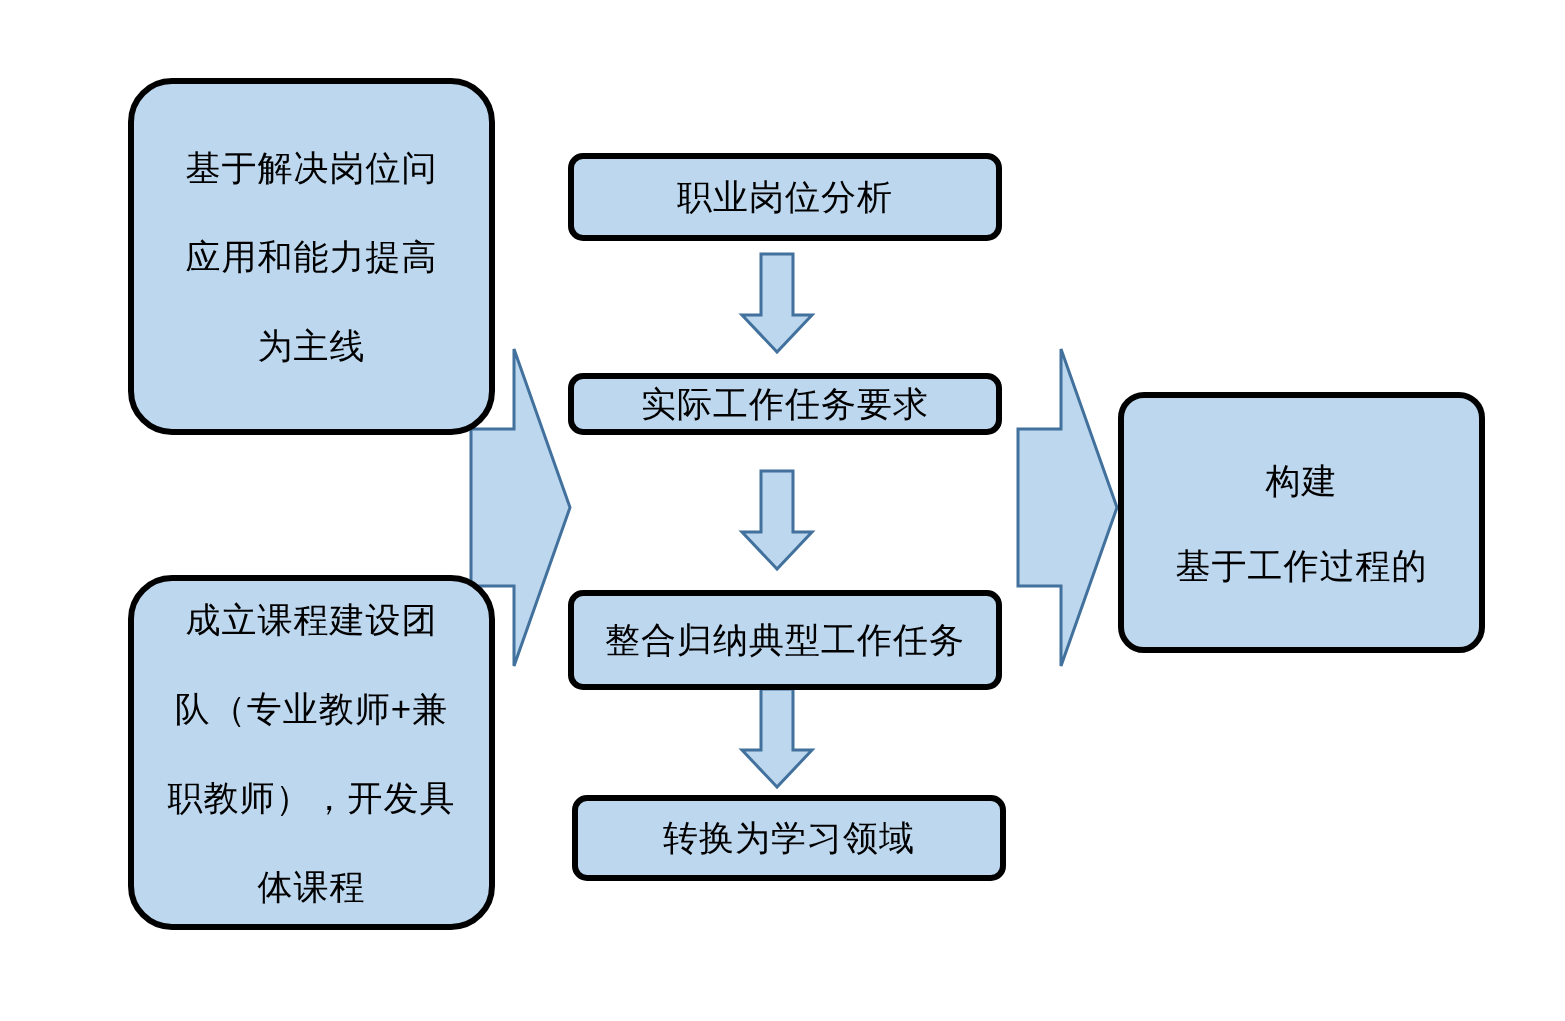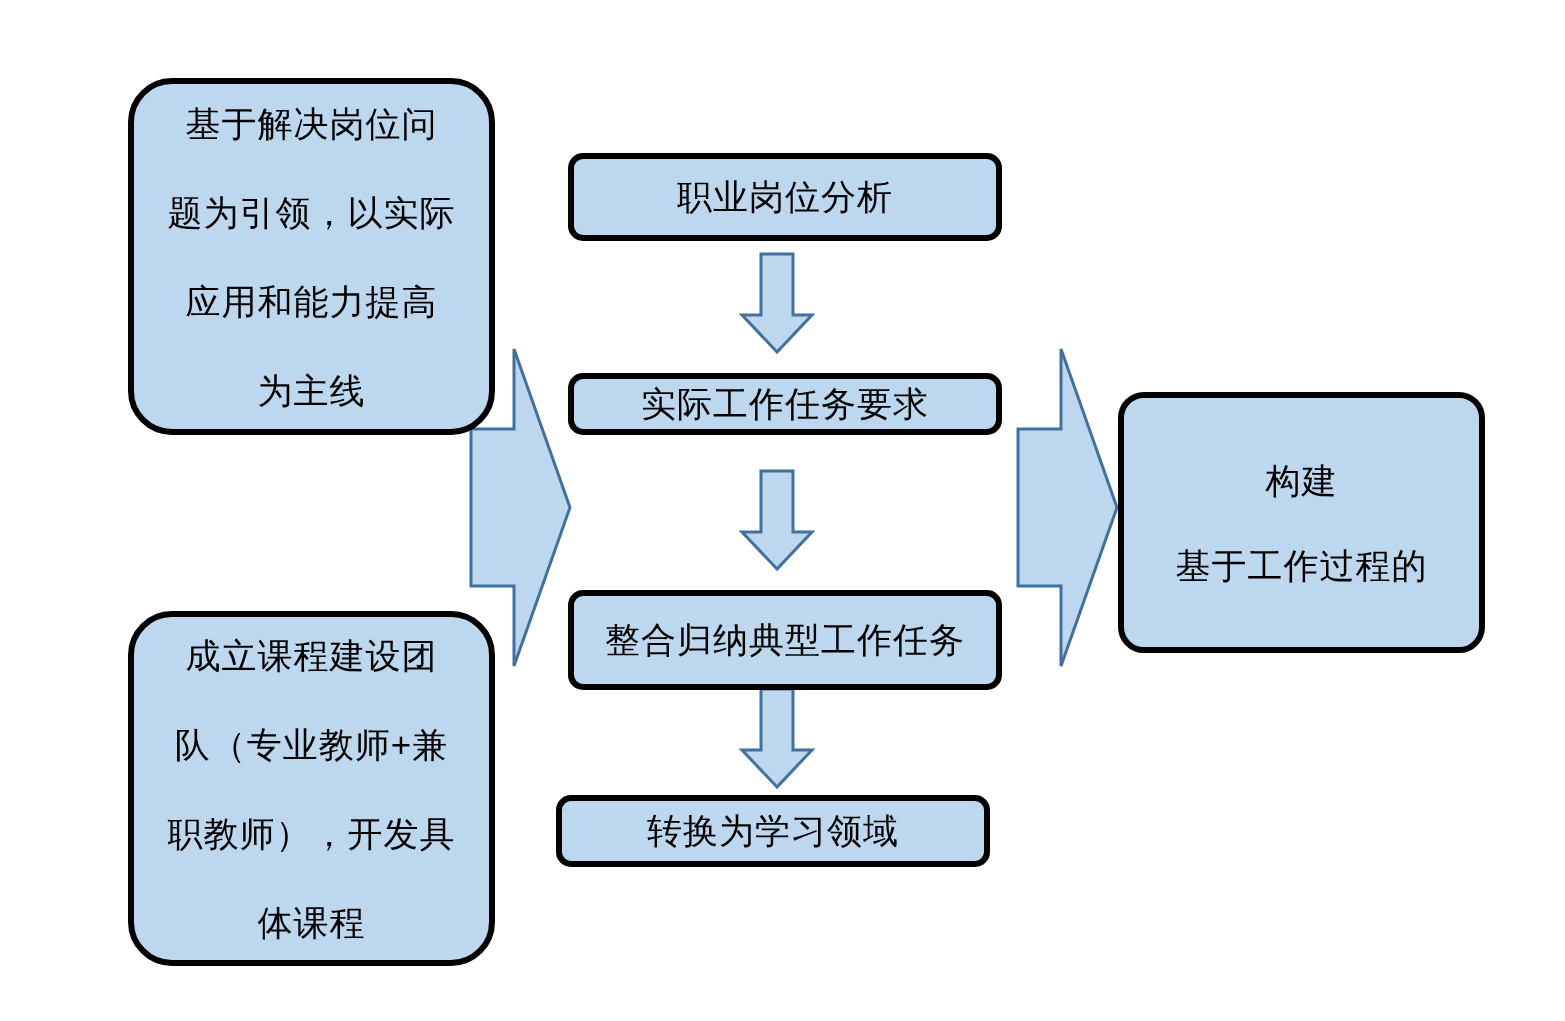--- a/index.html
+++ b/index.html
@@ -94,27 +94,26 @@
   }
 </style>
 </head>
 <body>
 
 <div id="canvas">
 
   <div class="node panel" style="left:128px; top:78px; width:367px; height:357px;">
     <div class="node-lines">
       <span class="node-line">基于解决岗位问</span>
-      <span class="node-line">题为引领，以实际</span>
       <span class="node-line">应用和能力提高</span>
       <span class="node-line">为主线</span>
     </div>
   </div>
 
-  <div class="node panel" style="left:128px; top:575px; width:367px; height:355px;margin-top:36px;">
+  <div class="node panel" style="left:128px; top:575px; width:367px; height:355px;">
     <div class="node-lines">
       <span class="node-line">成立课程建设团</span>
       <span class="node-line">队（专业教师+兼</span>
       <span class="node-line">职教师），开发具</span>
       <span class="node-line">体课程</span>
     </div>
   </div>
 
   <div class="arrow" style="left:470px; top:349px; width:101px; height:317px;">
     <svg width="101" height="317" viewBox="0 0 101 317" xmlns="http://www.w3.org/2000/svg">
@@ -145,21 +144,21 @@
   <div class="node step" style="left:568px; top:590px; width:434px; height:100px;">
     <span class="node-line">整合归纳典型工作任务</span>
   </div>
 
   <div class="arrow" style="left:740px; top:688px; width:74px; height:100px;">
     <svg width="74" height="100" viewBox="0 0 74 100" xmlns="http://www.w3.org/2000/svg">
       <polygon class="shape" points="37,99 2,62 21,62 21,1 53,1 53,62 72,62"></polygon>
     </svg>
   </div>
 
-  <div class="node step" style="left:556px; top:795px; width:434px; height:72px;">
+  <div class="node step" style="left:572px; top:795px; width:434px; height:86px;">
     <span class="node-line">转换为学习领域</span>
   </div>
 
   <div class="arrow" style="left:1017px; top:349px; width:101px; height:317px;">
     <svg width="101" height="317" viewBox="0 0 101 317" xmlns="http://www.w3.org/2000/svg">
       <polygon class="shape" points="44,0 100,158.5 44,317 44,237 1,237 1,80 44,80"></polygon>
     </svg>
   </div>
 
   <div class="node outcome" style="left:1118px; top:392px; width:367px; height:261px;">

